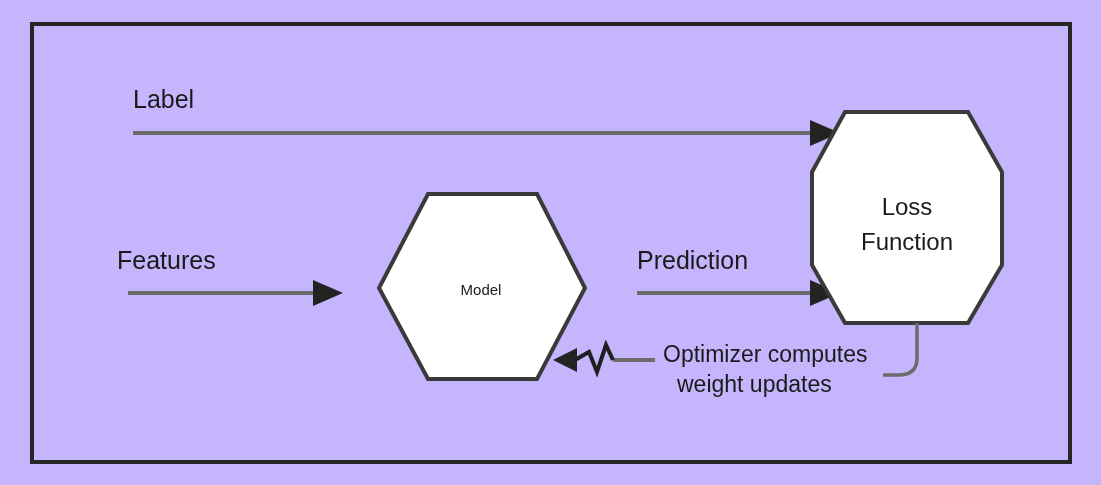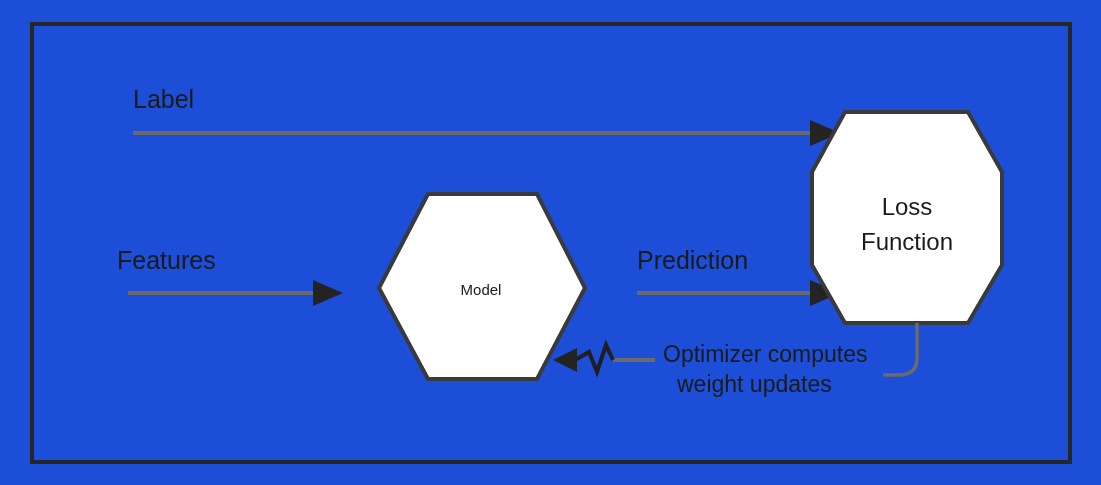--- a/index.html
+++ b/index.html
@@ -5,21 +5,21 @@
 <style>
   html, body {
     margin: 0;
     padding: 0;
     background: #ffffff;
   }
   #canvas {
     position: relative;
     width: 1101px;
     height: 485px;
-    background: #1d4ed8;
+    background: #c4b5fd;
     font-family: "Liberation Sans", "DejaVu Sans", sans-serif;
     overflow: hidden;
   }
   #diagram-svg {
     position: absolute;
     left: 0;
     top: 0;
     width: 1101px;
     height: 485px;
   }

